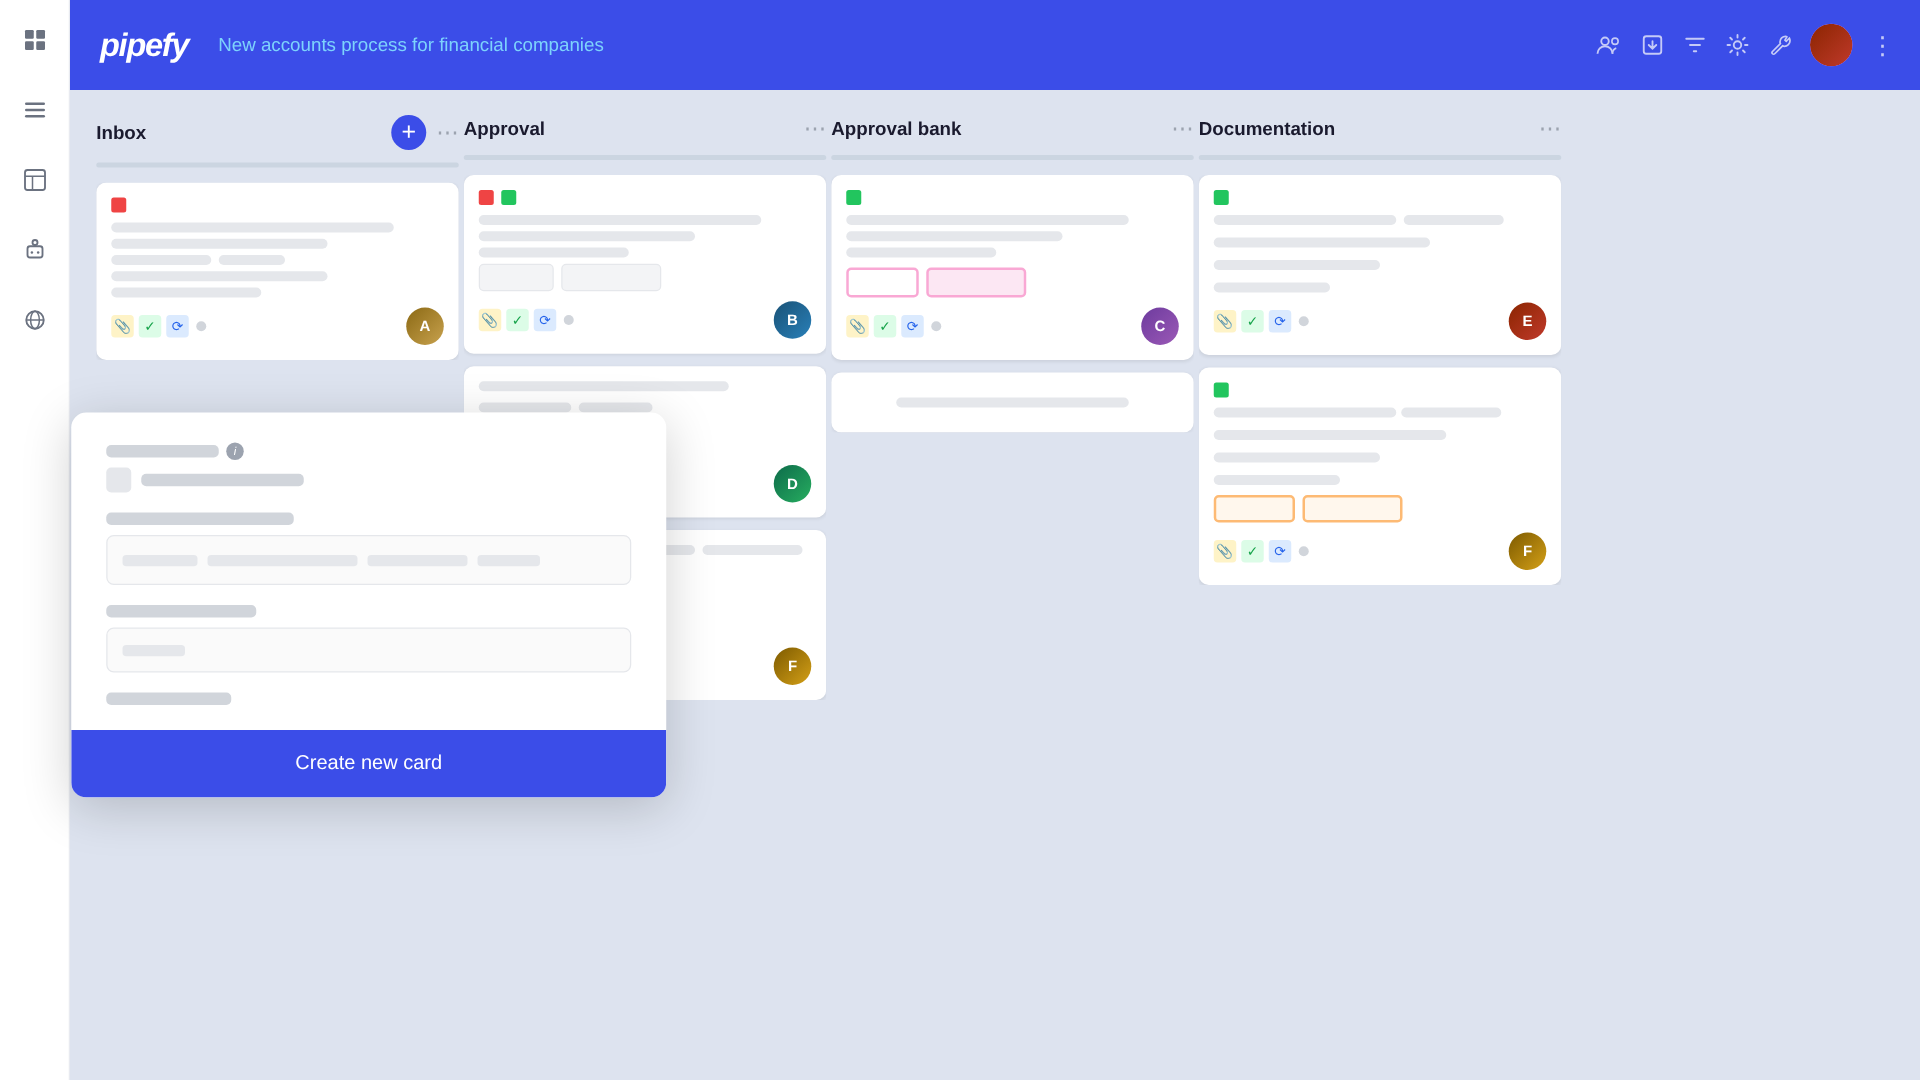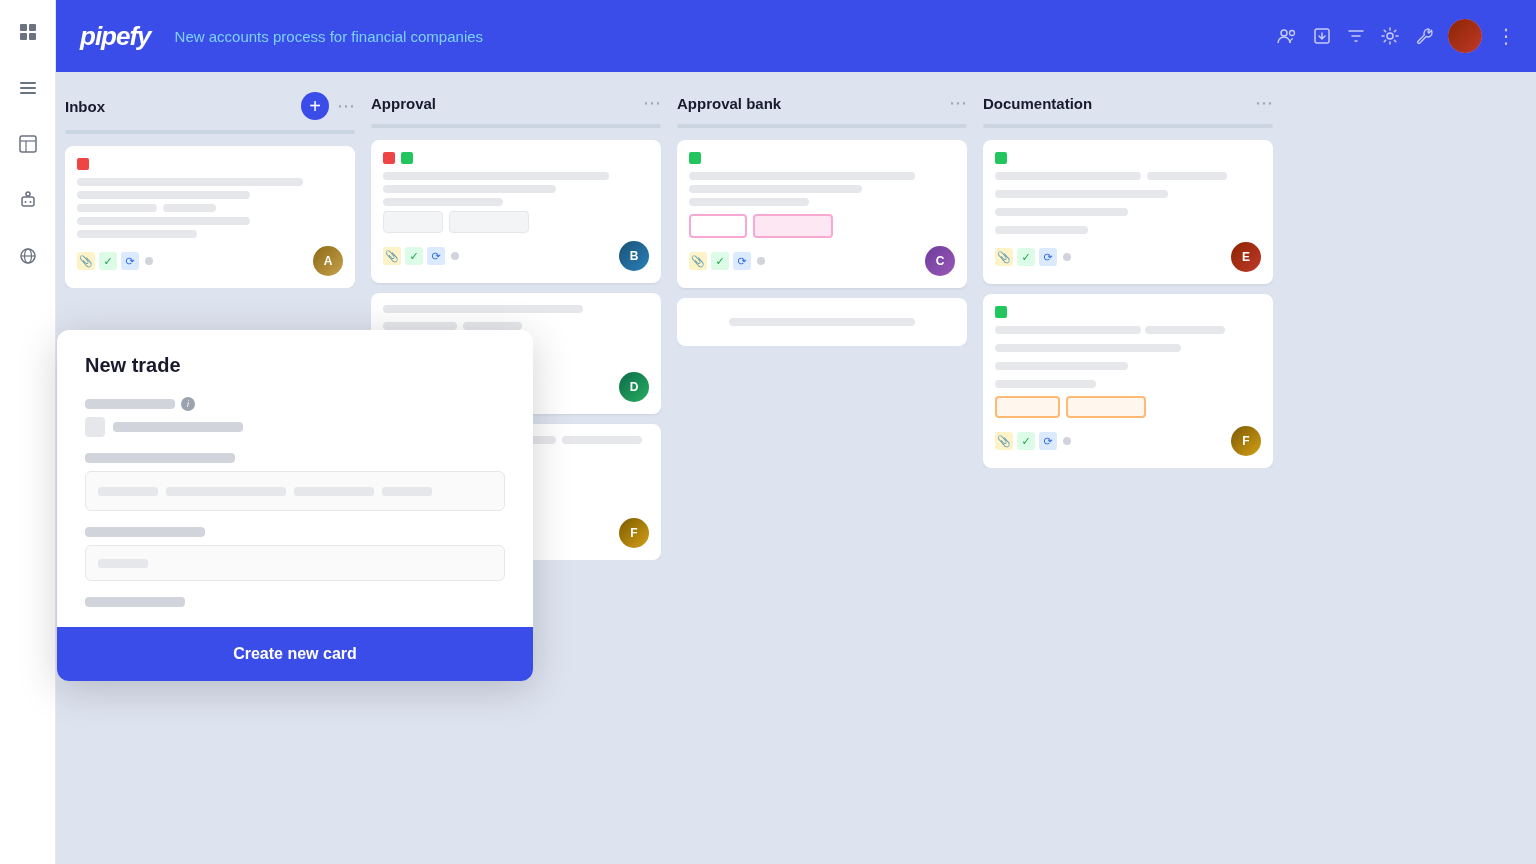--- a/index.html
+++ b/index.html
@@ -92,23 +92,23 @@
       display: flex;
       align-items: center;
       justify-content: center;
     }
 
     
     .board-container {
       flex: 1;
       overflow-x: auto;
       overflow-y: hidden;
-      padding: 20px 9px;
-      display: flex;
-      gap: 16px;
+      padding: 20px 21px;
+      display: flex;
+      gap: 4px;
     }
 
     
     .column {
       width: 290px;
       flex-shrink: 0;
       display: flex;
       flex-direction: column;
       gap: 0;
     }
@@ -373,21 +373,21 @@
     .modal-footer {
       background: #3b4de8;
       padding: 18px 28px;
       display: flex;
       align-items: center;
       justify-content: center;
     }
     .create-btn {
       color: #fff;
       font-size: 16px;
-      font-weight: 700;
+      font-weight: 400;
       background: none;
       border: none;
       cursor: pointer;
     }
 
     
     .avatar-a { background: linear-gradient(135deg, #8b6914, #c8a24e); }
     .avatar-b { background: linear-gradient(135deg, #1a5276, #2980b9); }
     .avatar-c { background: linear-gradient(135deg, #6d3b9e, #9b59b6); }
     .avatar-d { background: linear-gradient(135deg, #0d6b4a, #27ae60); }
@@ -720,21 +720,20 @@
         </div>
       </div>
     </div>
 
   </div>
 </div>
 
 <div class="modal-overlay">
   <div class="modal">
     <div class="modal-body">
-      <div class="modal-title">New trade</div>
 
       <div class="form-field">
         <div class="field-label-row">
           <div class="field-label"></div>
           <div class="field-info-icon">i</div>
         </div>
         <div class="field-attachment-row">
           <div class="attachment-icon"></div>
           <div class="attachment-bar"></div>
         </div>

